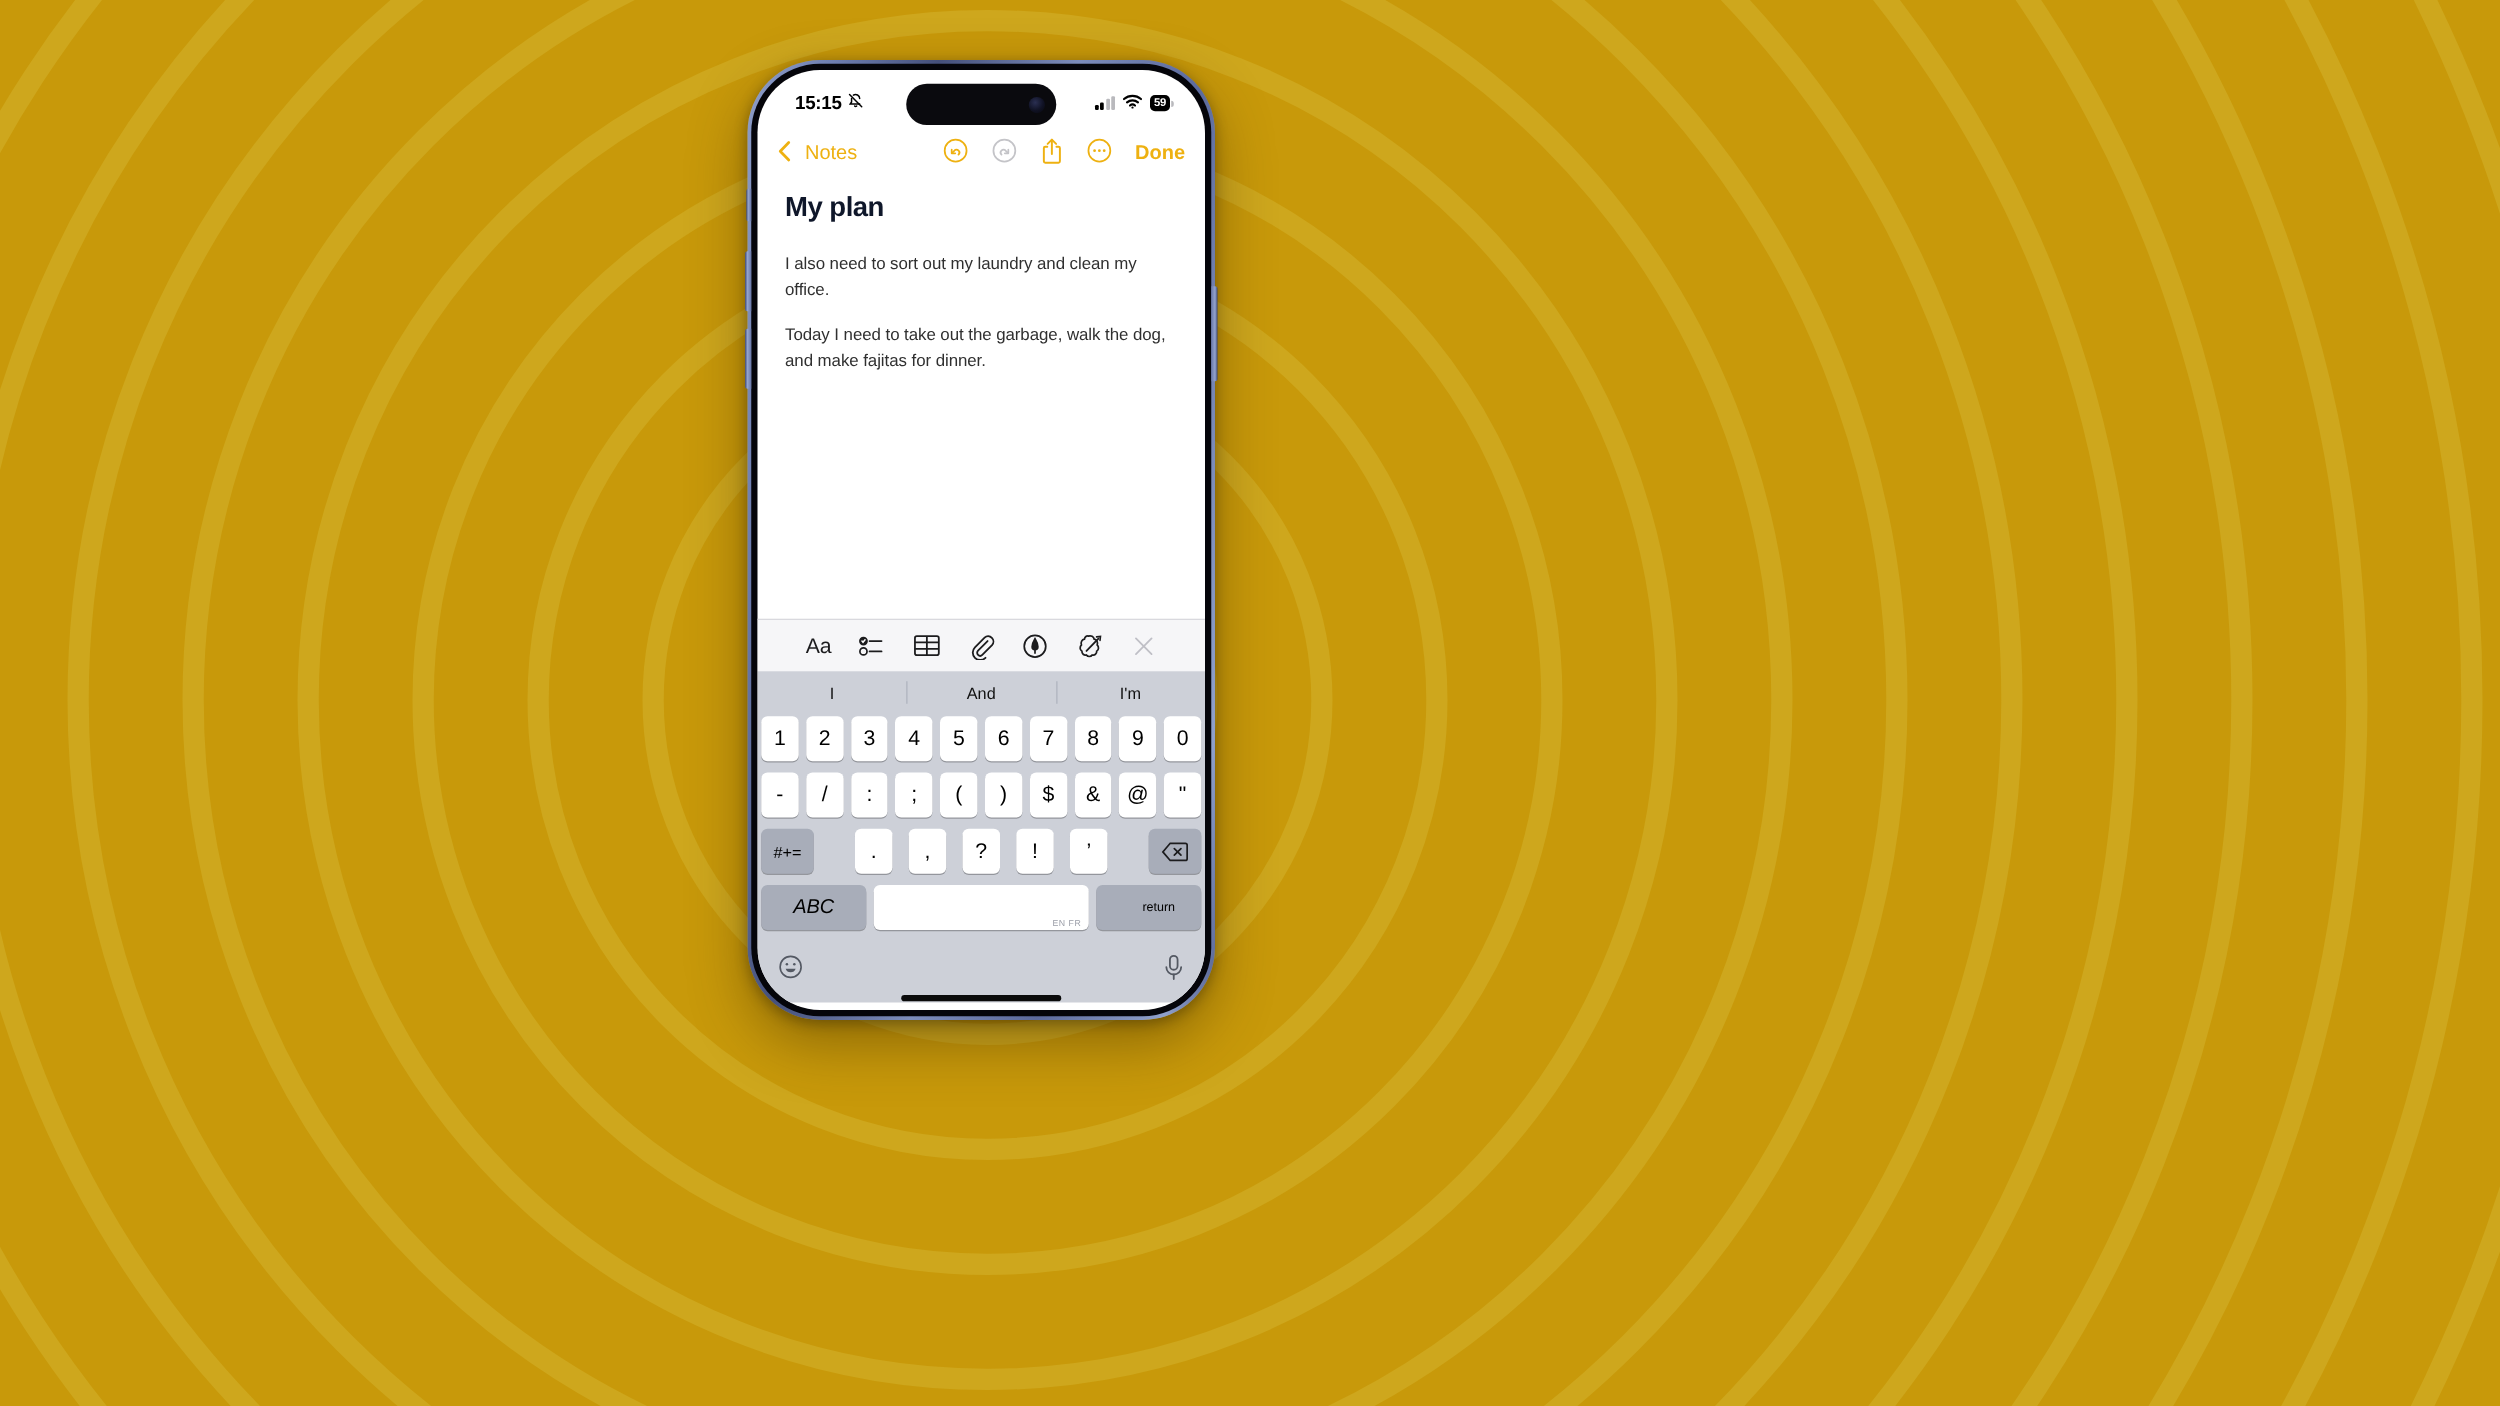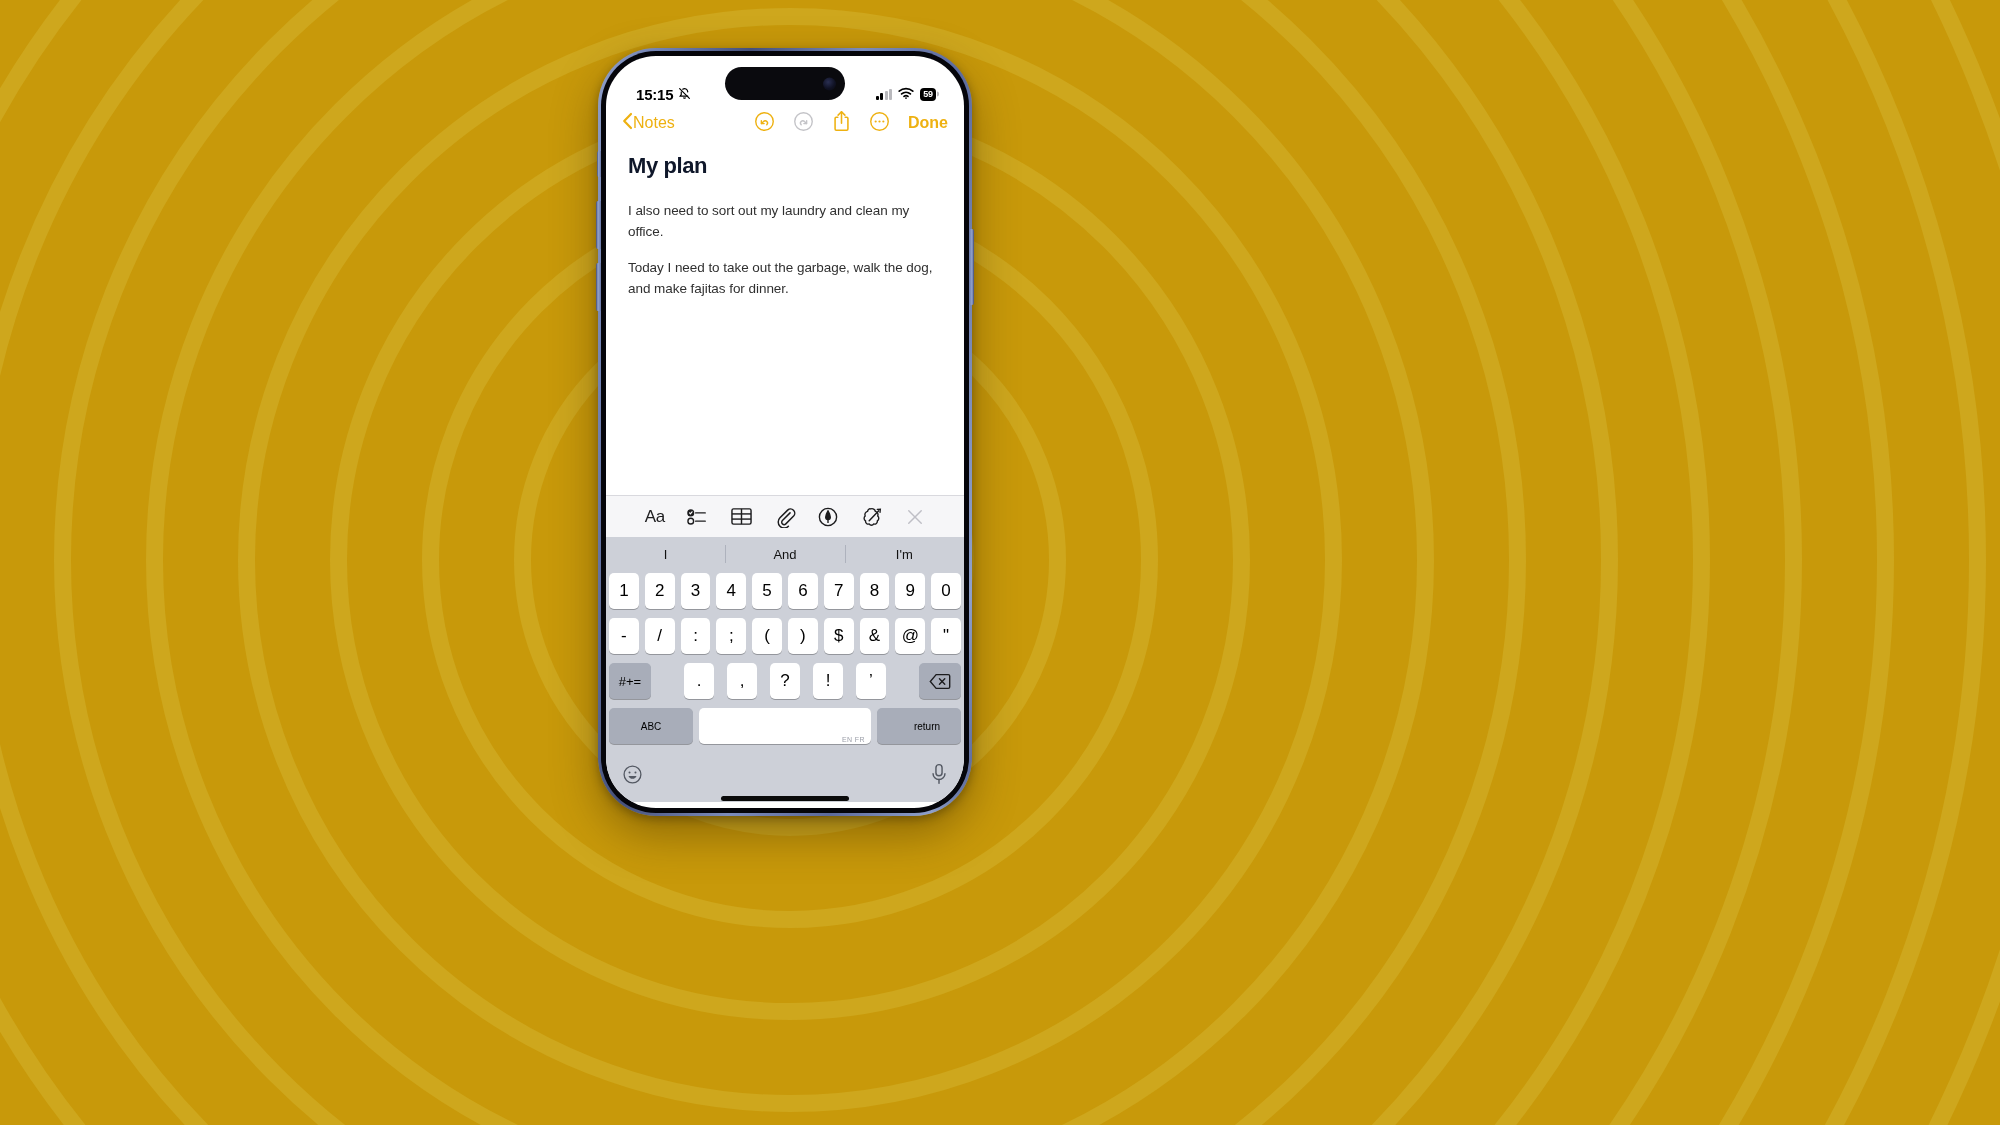--- a/index.html
+++ b/index.html
@@ -58,21 +58,21 @@
   #btn-volup  { left: -5px; top: 150px;  width: 5px; height: 48px; }
   #btn-voldn  { left: -5px; top: 212px;  width: 5px; height: 48px; }
   #btn-power  { right: -5px; top: 178px; width: 5px; height: 76px;
                 background: linear-gradient(270deg,#3f4a74,#93a3ce 40%,#6a78a8);
                 border-radius: 0 2px 2px 0; }
 
   
   #status-bar {
     position: relative;
     height: 47px;
-    display: flex; align-items: flex-end;
+    display: flex; align-items: center;
     padding: 0 28px 0 30px;
     color: #000;
   }
   #status-left {
     display: flex; align-items: center; gap: 5px;
     font-size: 15px; font-weight: bold; letter-spacing: -0.2px;
     margin-top: 6px;
   }
   #status-right {
     margin-left: auto; margin-top: 6px;
@@ -111,21 +111,21 @@
   }
 
   
   #nav-bar {
     height: 40px;
     display: flex; align-items: center;
     padding: 0 16px;
     color: #eeb111;
   }
   #back-btn {
-    display: flex; align-items: center; gap: 0;
+    display: flex; align-items: center; gap: 11px;
     font-size: 16px; cursor: pointer;
   }
   #nav-tools {
     margin-left: auto;
     display: flex; align-items: center; gap: 18px;
   }
   #done-btn { font-size: 16px; font-weight: bold; cursor: pointer; }
 
   
   #note-area {
@@ -195,21 +195,21 @@
   .key.mod {
     background: #a8adb9;
     color: #000; font-size: 13px;
   }
   #row3 { gap: 0; padding: 0 0px; }
   #row3 .spacer { flex: 1; }
   #key-altsym { width: 42px; }
   #key-backspace { width: 42px; }
   #row3 .punc-group { display: flex; gap: 13px; }
   #row4 { gap: 6px; padding: 0 0px; }
-  #key-abc { width: 84px; height: 36px; font-size: 10px; }
+  #key-abc { width: 84px; height: 36px; font-size: 16px; font-style: italic; }
   #key-space {
     flex: 1; height: 36px; position: relative;
     display: flex; align-items: flex-end; justify-content: flex-end;
     padding: 0 6px 1px 0;
   }
   #space-lang {
     font-size: 7px; color: #9b9ea8; letter-spacing: .4px;
   }
   #key-return { width: 84px; height: 36px; font-size: 10px; padding-left: 16px; }
   #kb-bottom {

